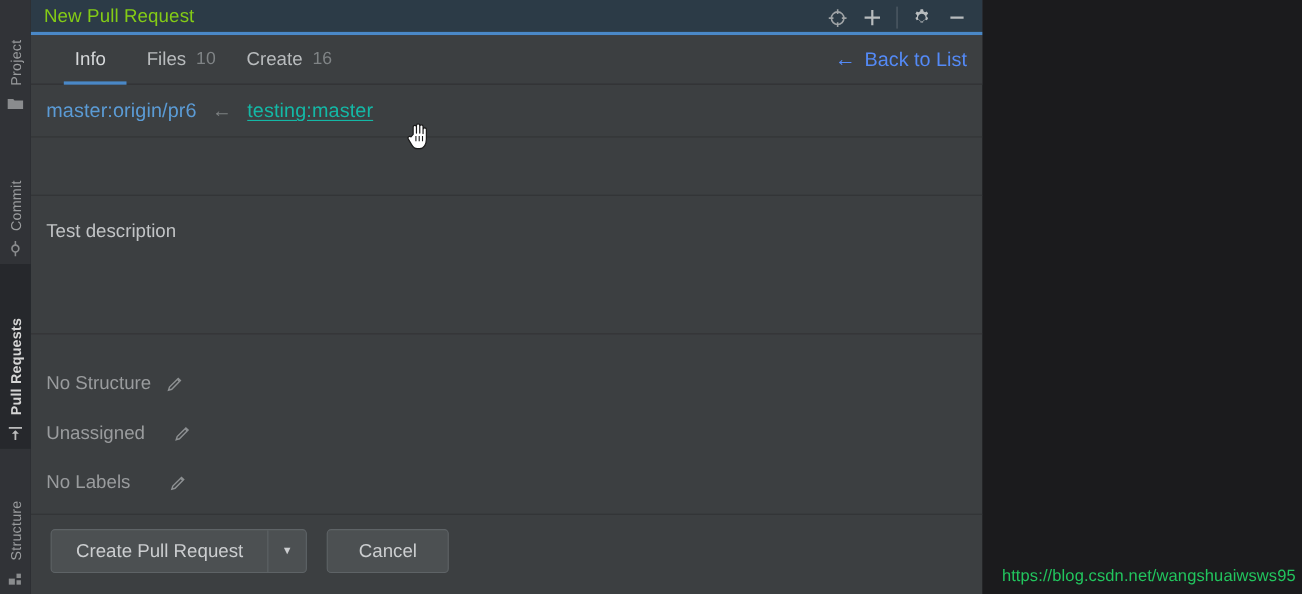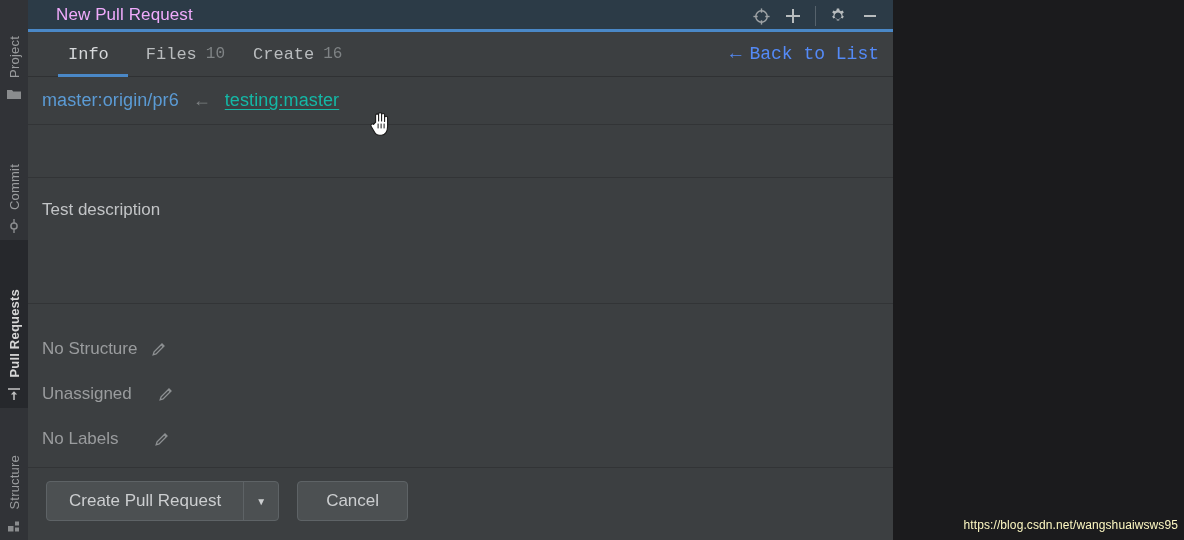--- a/index.html
+++ b/index.html
@@ -82,23 +82,23 @@
   .titlebar {
     position: relative;
     height: 32px;
     background: #2c3b47;
     border-bottom: 3px solid #4a88c7;
     display: flex;
     align-items: center;
     box-sizing: border-box;
   }
   .title-text {
-    margin-left: 28px;
-    font-size: 17px;
-    color: #f0abfc;
+    margin-left: 12px;
+    font-size: 17px;
+    color: #84cc16;
     letter-spacing: 0.1px;
   }
   .titlebar-actions {
     position: absolute;
     right: 8px; top: 0;
     height: 32px;
     display: flex;
     align-items: center;
     gap: 2px;
   }
@@ -115,21 +115,20 @@
 
   
   .tabbar {
     position: relative;
     height: 45px;
     background: #3c3f41;
     display: flex;
     align-items: center;
     border-bottom: 1px solid #2f3133;
     box-sizing: border-box;
-    font-family: Liberation Mono, monospace;
   }
   .tab {
     position: relative;
     height: 45px;
     display: flex;
     align-items: center;
     gap: 9px;
     padding: 0 14px;
     font-size: 17px;
     color: #b9bcbe;
@@ -277,22 +276,22 @@
     left: 369px; top: 111px;
     width: 22px; height: 26px;
     pointer-events: none;
     z-index: 50;
   }
 
   
   .watermark {
     position: absolute;
     right: 6px; bottom: 8px;
-    font-size: 12px;
-    color: #fef9c3;
+    font-size: 15px;
+    color: #22c55e;
     letter-spacing: 0.1px;
     z-index: 40;
   }
 </style>
 </head>
 <body>
 
 <div id="root">
 
   <div class="toolstrip">

